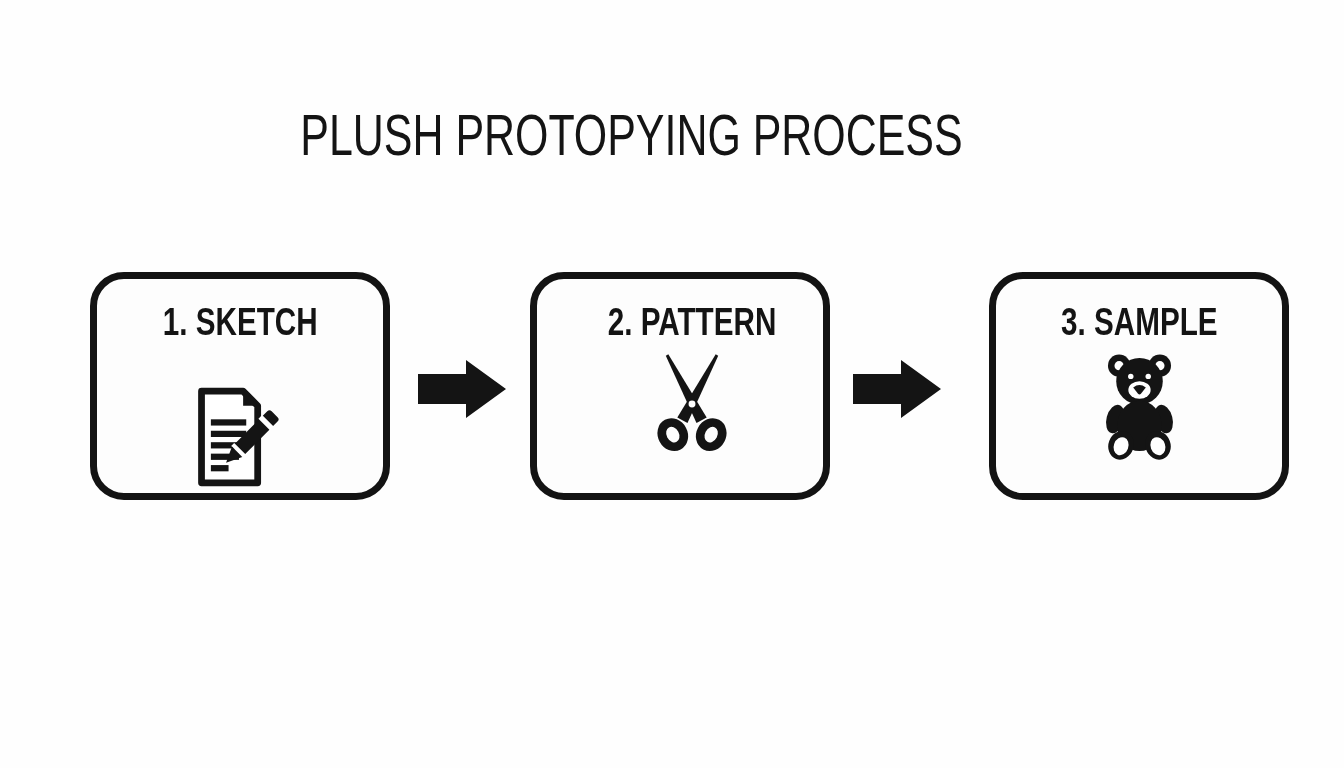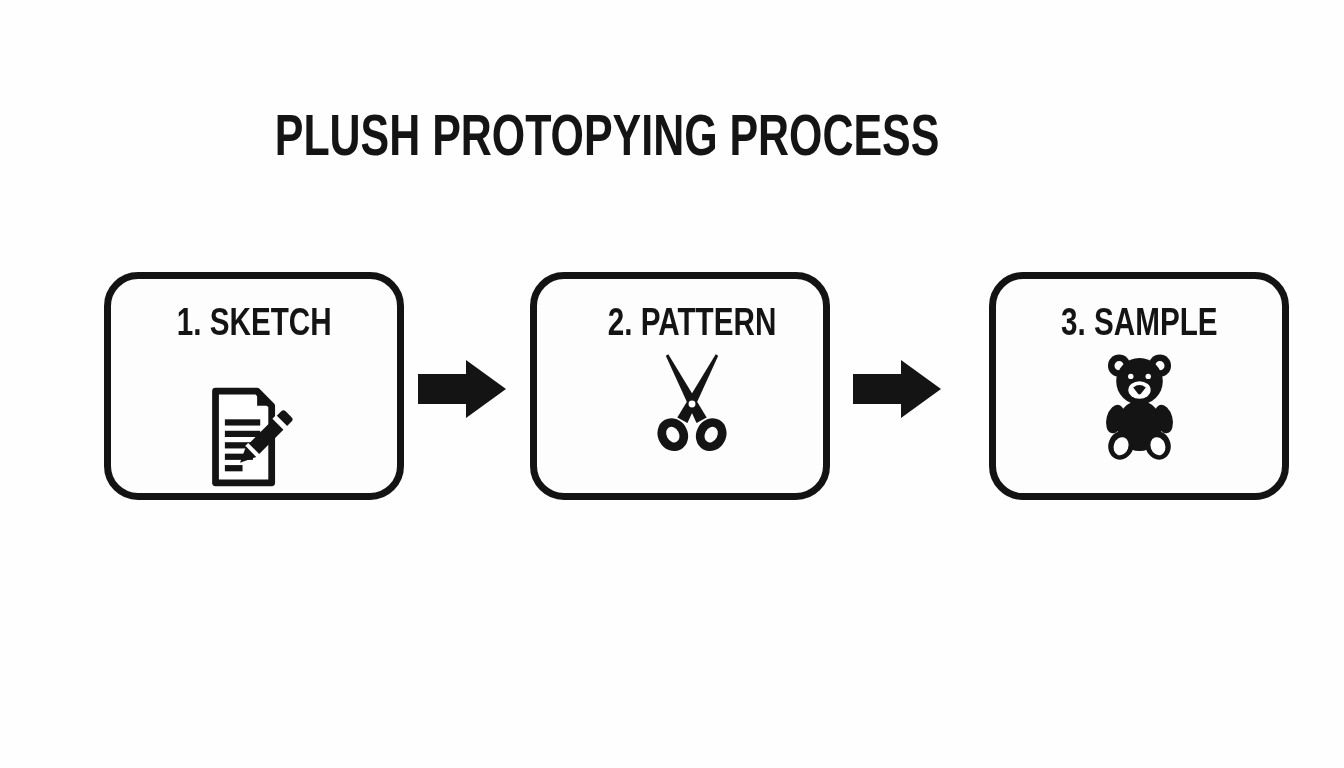--- a/index.html
+++ b/index.html
@@ -14,24 +14,25 @@
     background: var(--bg, #fefefe);
     font-family: "Liberation Sans", sans-serif;
   }
   .title {
     position: absolute;
     left: 0;
     top: 106px;
     width: 1215px;
     text-align: center;
     font-size: 58px;
-    font-weight: bold;
+    font-weight: normal;
     line-height: 1;
     color: var(--ink, #141414);
     margin: 0;
+    padding-left: 24px;
   }
   .condense {
     display: inline-block;
     transform: scaleX(0.74);
     transform-origin: center;
     white-space: nowrap;
   }
   .condense-label {
     display: inline-block;
     transform: scaleX(0.78);
@@ -46,21 +47,21 @@
     box-sizing: border-box;
     border: 7px solid var(--box-border, #131313);
     border-radius: 34px;
     background: var(--box-fill, #fdfdfd);
     display: flex;
     flex-direction: column;
     align-items: center;
     padding-top: 24px;
     gap: 8px;
   }
-  .step-1 { left: 104px; gap: 44px; }
+  .step-1 { left: 90px; gap: 44px; }
   .step-2 { left: 530px; padding-left: 24px; }
   .step-3 { left: 963px; margin-left: 26px; }
   .step-label {
     font-size: 38px;
     font-weight: bold;
     line-height: 1;
     color: var(--ink, #141414);
   }
   .step-icon {
     display: block;

